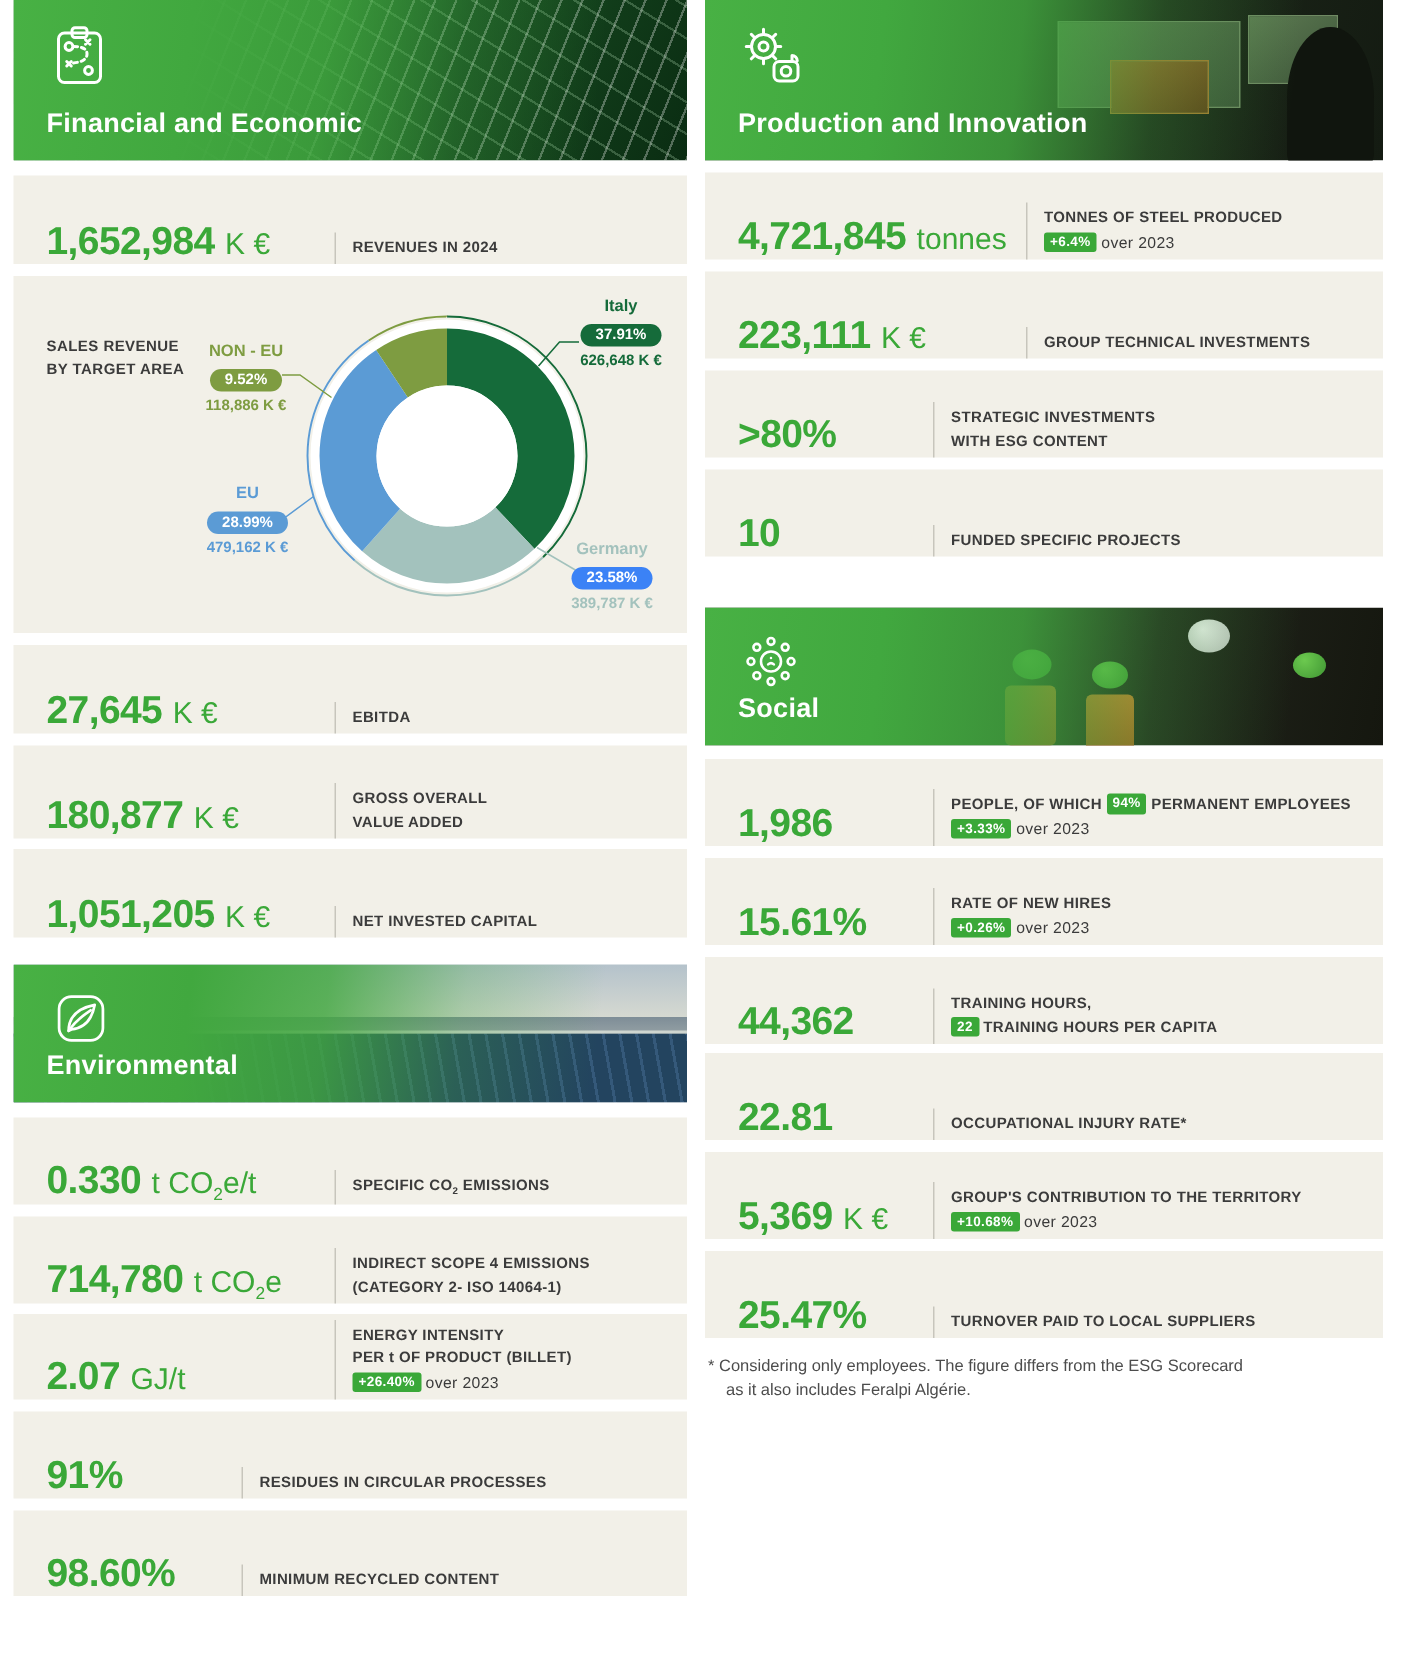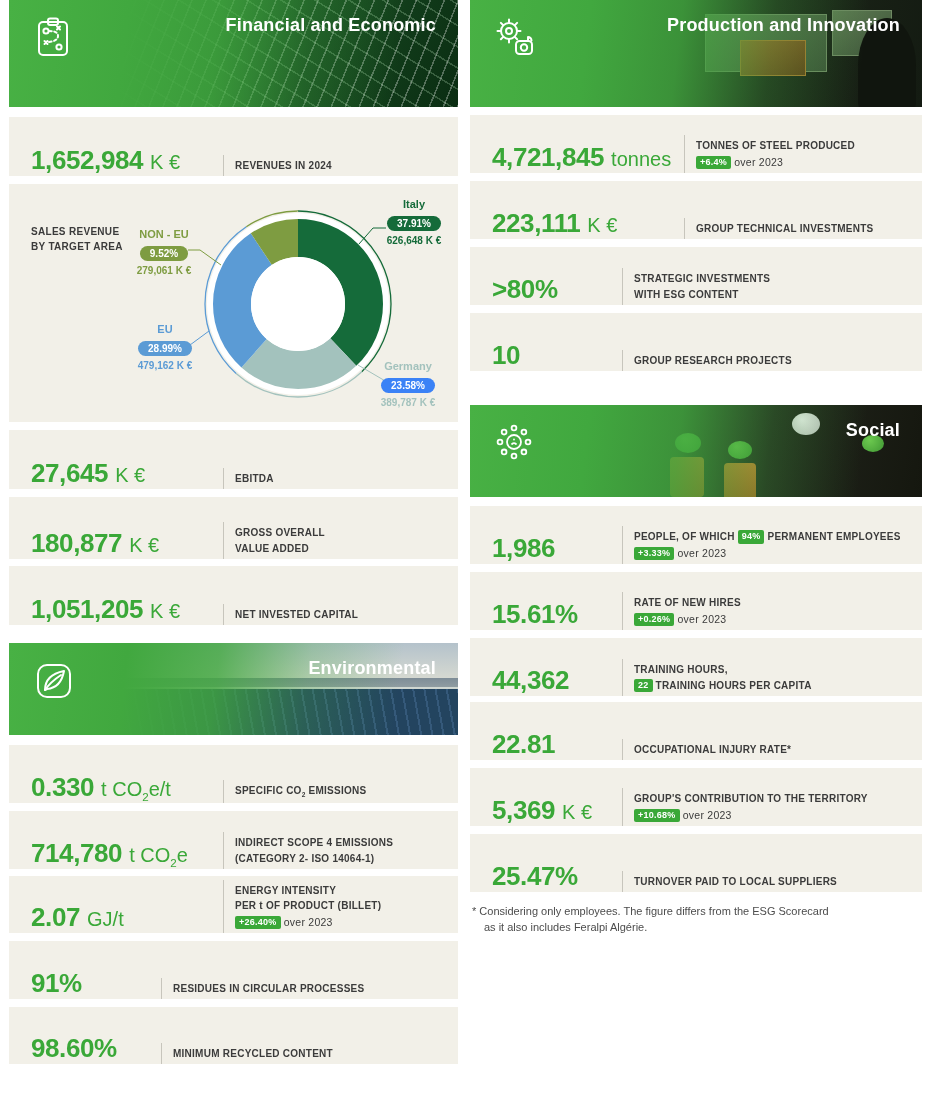--- a/index.html
+++ b/index.html
@@ -10,21 +10,21 @@
   .col-right{left:470px;width:452px;}
 
   
   .hdr{position:relative;overflow:hidden;height:107px;}
   .hdr.tall{height:92px;}
   .hdr .photo{position:absolute;inset:0;}
   .hdr .tint{position:absolute;inset:0;
      background:linear-gradient(97deg,#48b144 0%,#41a83f 26%,rgba(65,168,63,.82) 46%,
                 rgba(65,168,63,.28) 66%,rgba(65,168,63,0) 86%);}
   .hdr .content{position:relative;z-index:3;height:100%;box-sizing:border-box;
-     padding:15px 22px 14px;display:flex;justify-content:space-between;}
+     padding:15px 22px 14px;display:flex;flex-direction:column;justify-content:space-between;}
   .hdr-title{color:#fff;font-size:18px;font-weight:700;letter-spacing:.2px;}
   .hdr svg.icon{display:block;}
 
   .photo-financial{background:
      repeating-linear-gradient(112deg,rgba(255,255,255,.30) 0 1.5px,transparent 1.5px 13px),
      repeating-linear-gradient(32deg,rgba(214,255,214,.22) 0 1.5px,transparent 1.5px 18px),
      linear-gradient(115deg,#2e7d33 0%,#1a5124 55%,#0a2c12 100%);}
   .photo-production{background:linear-gradient(100deg,#2a3a22 0%,#1d281a 60%,#141b12 100%);}
   .photo-environmental{background:#9fb0ba;}
   .photo-social{background:linear-gradient(100deg,#333a2c 0%,#23271e 60%,#15170f 100%);}
@@ -141,21 +141,21 @@
         </g>
       </svg>
       <div class="seg-label c-italy" style="left:353px;top:14px;">
         <div class="seg-name">Italy</div>
         <div class="seg-pill bg-italy">37.91%</div>
         <div class="seg-amount">626,648 K €</div>
       </div>
       <div class="seg-label c-noneu" style="left:103px;top:44px;">
         <div class="seg-name">NON - EU</div>
         <div class="seg-pill bg-noneu">9.52%</div>
-        <div class="seg-amount">279,061 K €</div>
+        <div class="seg-amount">118,886 K €</div>
       </div>
       <div class="seg-label c-eu" style="left:104px;top:139px;">
         <div class="seg-name">EU</div>
         <div class="seg-pill bg-eu">28.99%</div>
         <div class="seg-amount">479,162 K €</div>
       </div>
       <div class="seg-label c-germany" style="left:347px;top:176px;">
         <div class="seg-name">Germany</div>
         <div class="seg-pill bg-germany">23.58%</div>
         <div class="seg-amount">389,787 K €</div>
@@ -301,21 +301,21 @@
       <div class="lbl">
         <span>STRATEGIC INVESTMENTS</span><br>
         <span>WITH ESG CONTENT</span>
       </div>
     </div>
 
     <div class="row h58 mb34">
       <div class="num w-narrow">
         <span class="value">10</span>
       </div>
-      <div class="lbl"><span>GROUP RESEARCH PROJECTS</span></div>
+      <div class="lbl"><span>FUNDED SPECIFIC PROJECTS</span></div>
     </div>
 
     <div class="hdr tall mb9">
       <div class="photo photo-social">
         <div class="ph helmet" style="left:205px;top:28px;width:26px;height:20px;"></div>
         <div class="ph vest" style="left:200px;top:52px;width:34px;height:40px;"></div>
         <div class="ph helmet" style="left:258px;top:36px;width:24px;height:18px;"></div>
         <div class="ph vest" style="left:254px;top:58px;width:32px;height:40px;"></div>
         <div class="ph helmet white" style="left:322px;top:8px;width:28px;height:22px;"></div>
         <div class="ph helmet" style="left:392px;top:30px;width:22px;height:17px;"></div>

